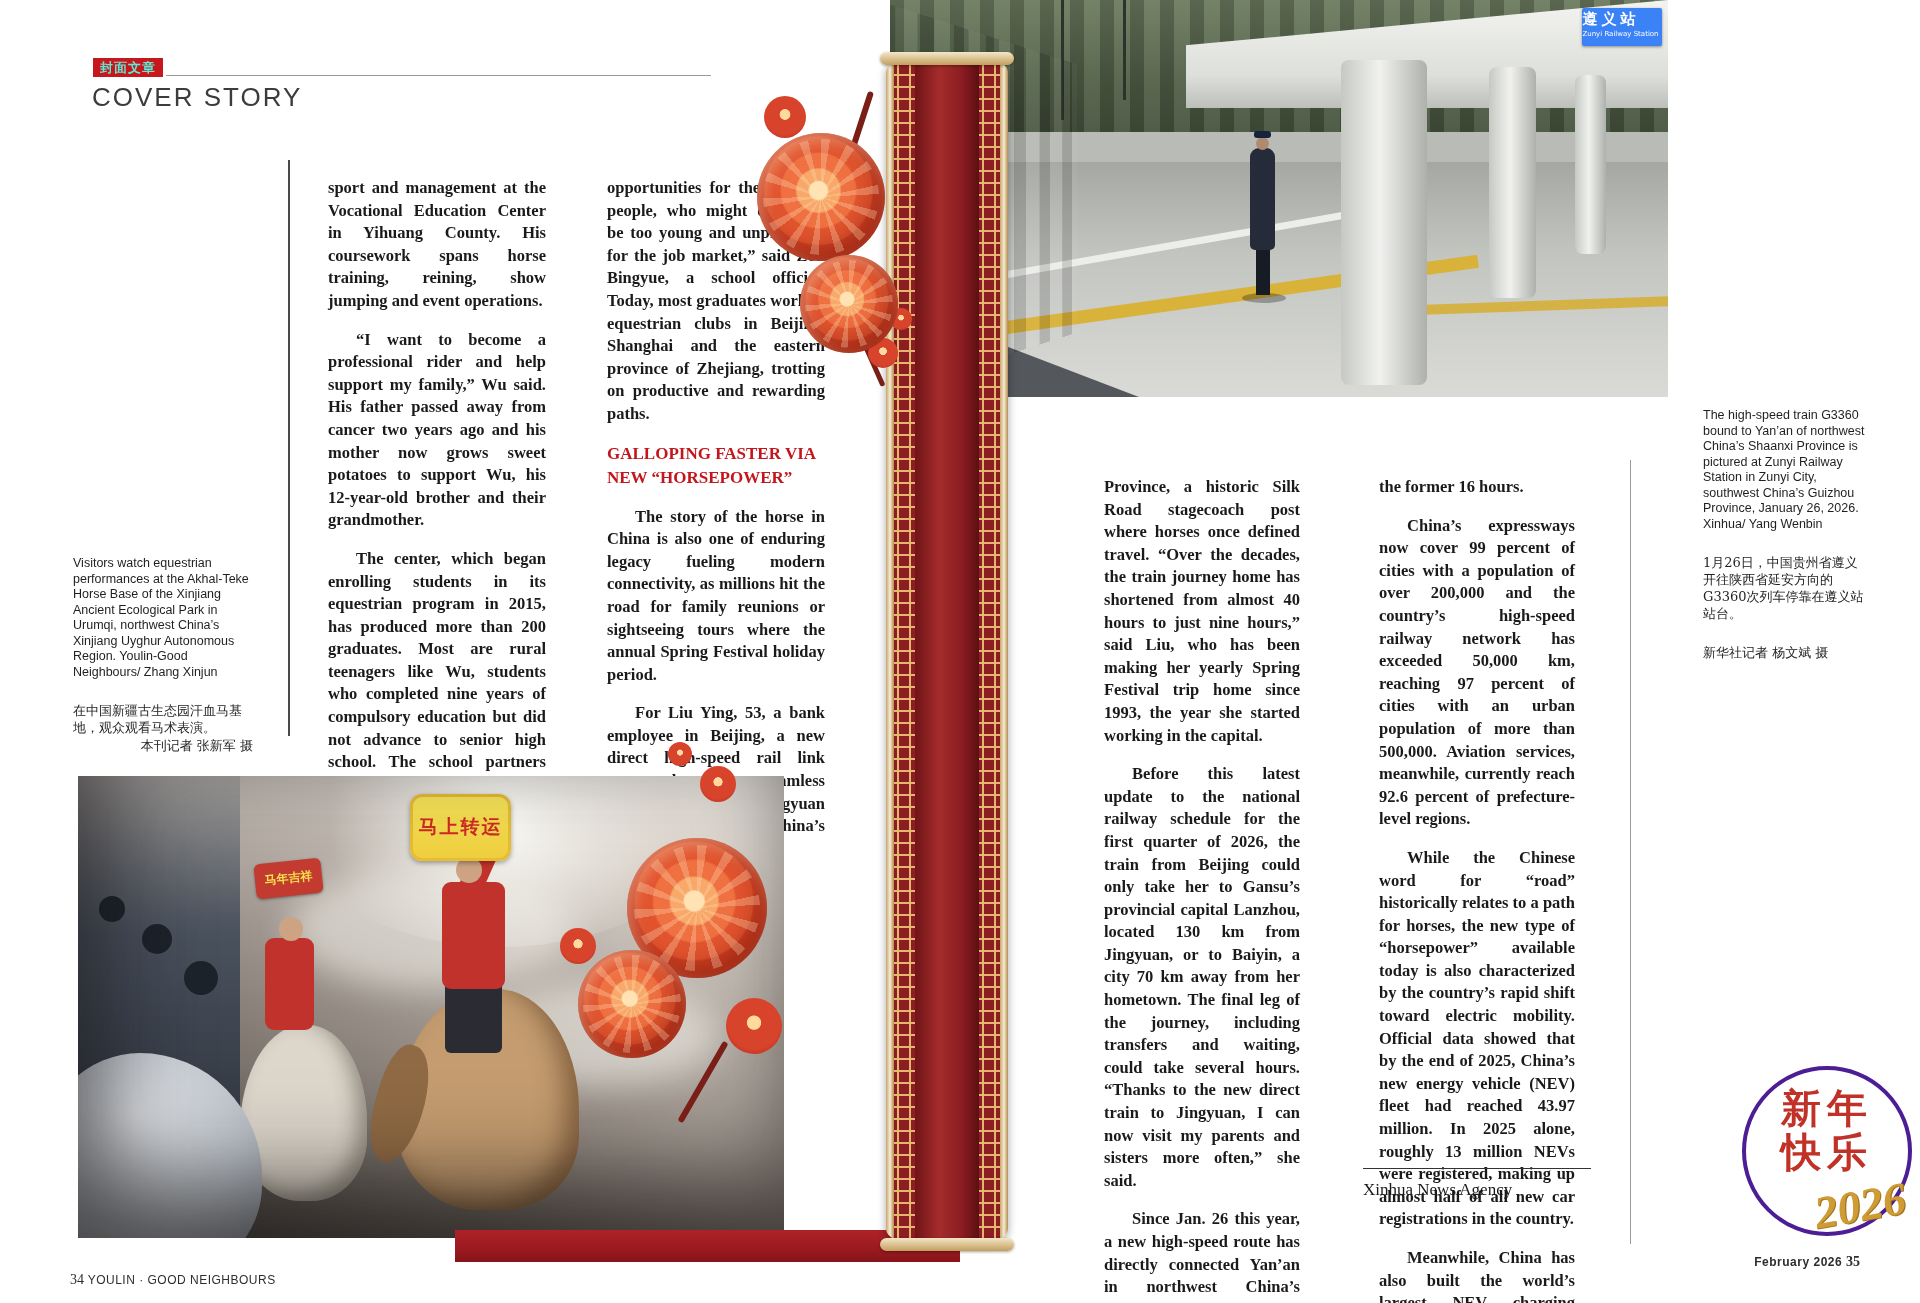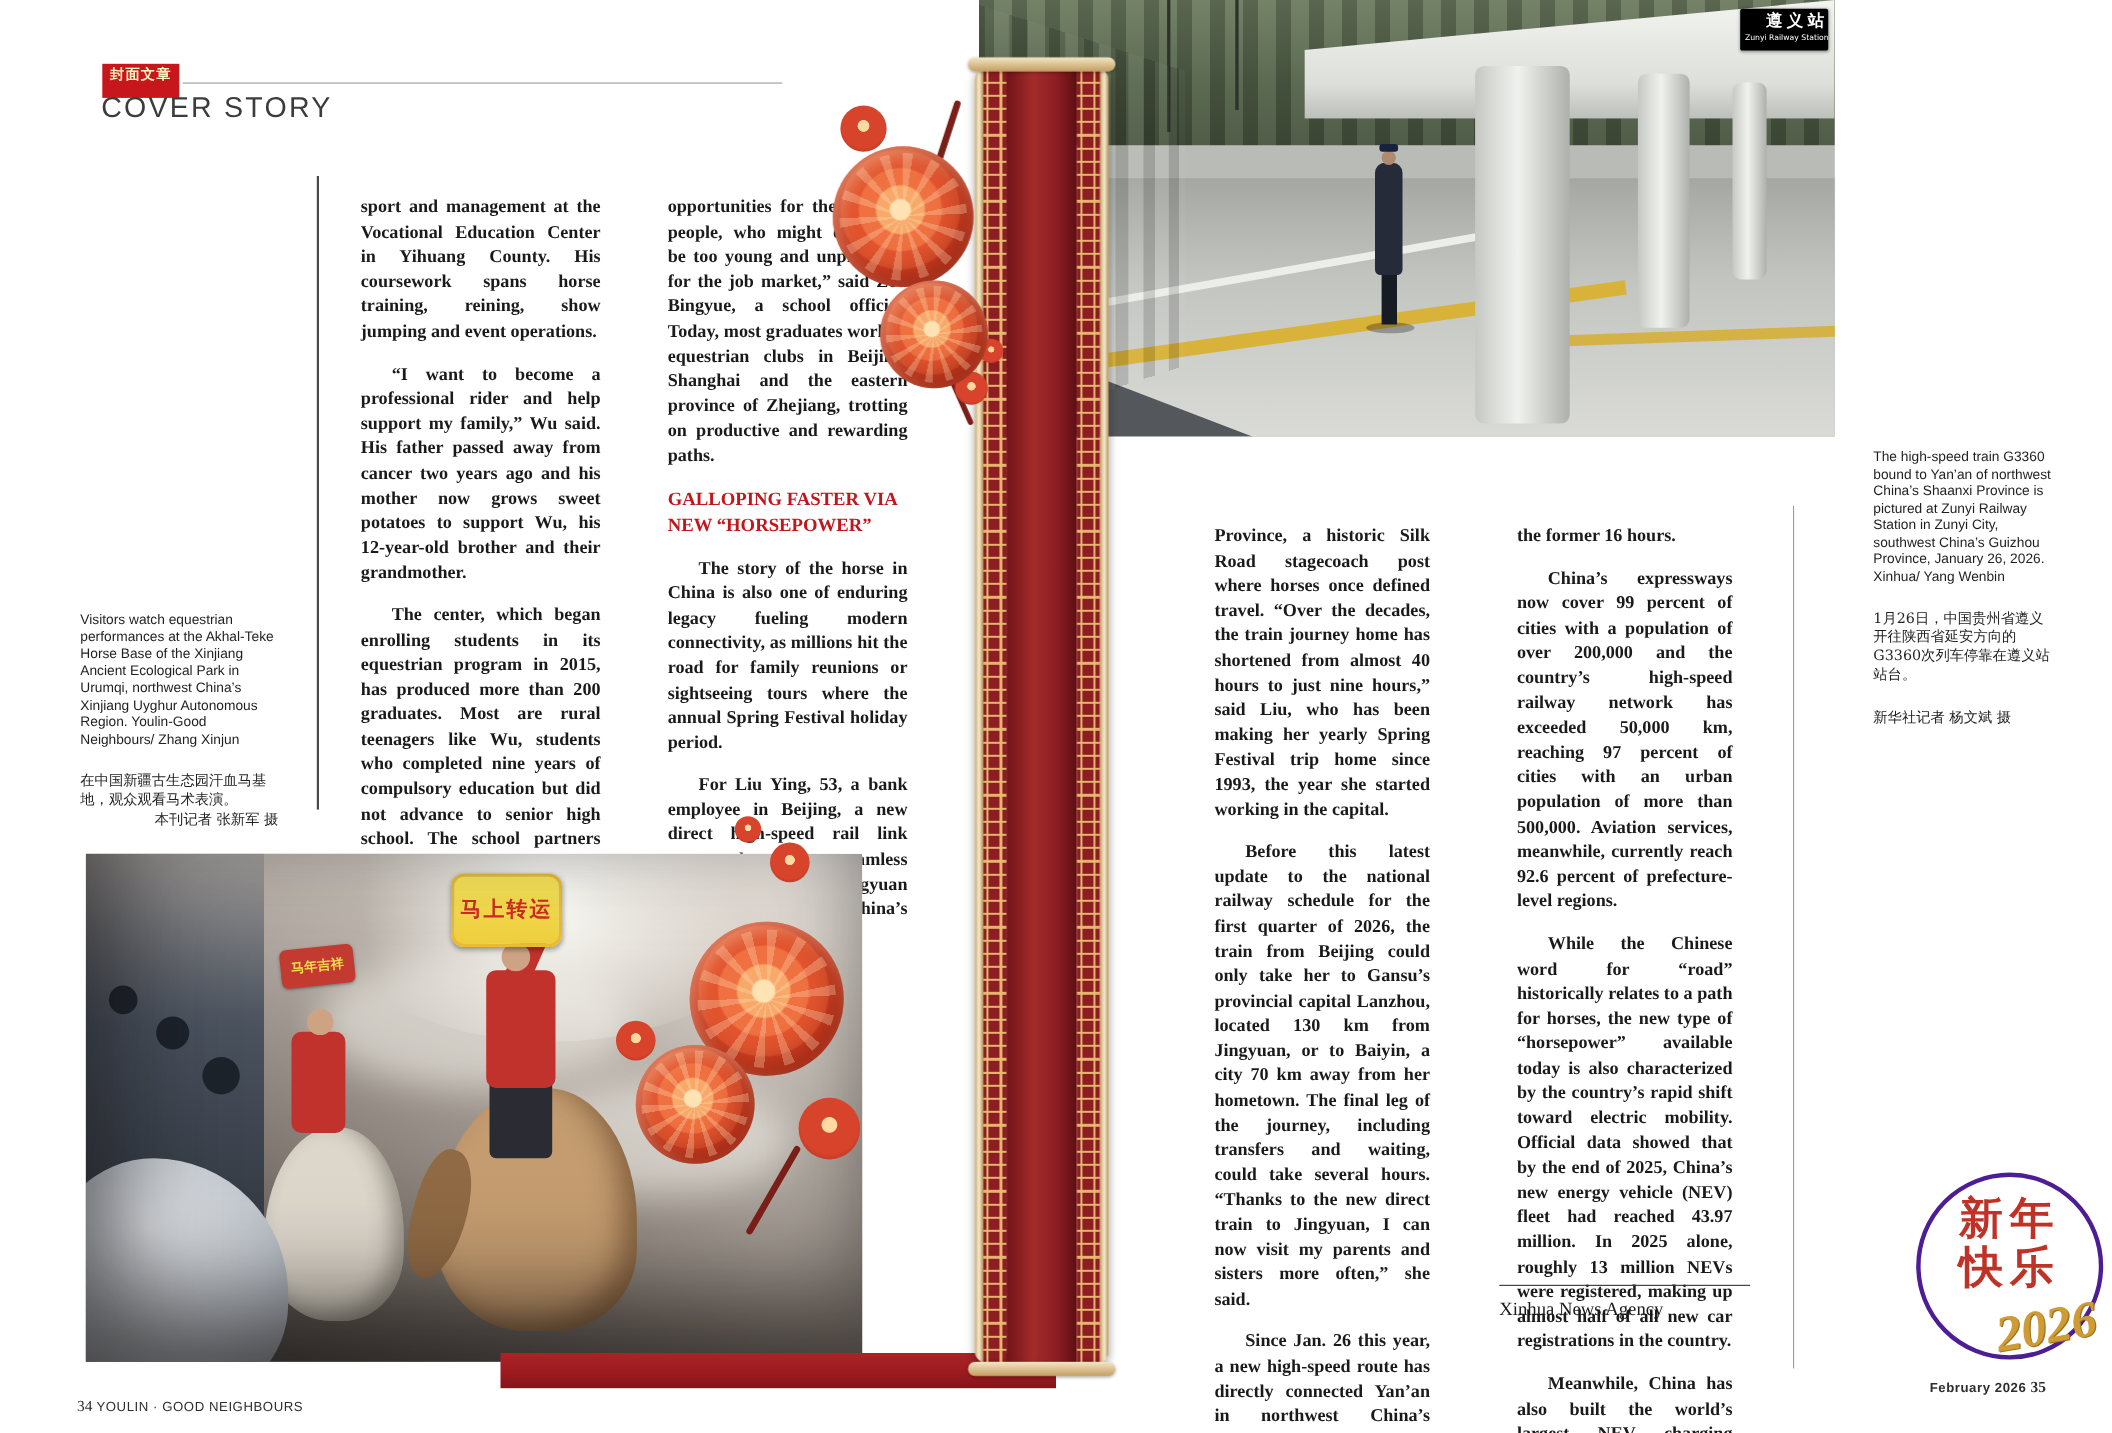--- a/index.html
+++ b/index.html
@@ -1,21 +1,21 @@
 <!DOCTYPE html>
 <html><head>
 <meta charset="utf-8">
 <style>
   html,body{margin:0;padding:0;background:#e9e9e9;}
   #spread{position:relative;width:1920px;height:1303px;background:#ffffff;overflow:hidden;
           font-family:"Liberation Serif",serif;color:#1a1a1a;}
   .abs{position:absolute;}
 
   
-  .badge{left:93px;top:58px;height:18px;padding:1px 7px 12px;background:#c8161d;color:#fef9c3;
+  .badge{left:93px;top:58px;height:18px;padding:1px 7px 0;background:#c8161d;color:#5eead4;
          font-family:"Liberation Sans",sans-serif;font-size:13px;font-weight:bold;letter-spacing:1px;line-height:18px;}
   .badge-rule{left:166px;top:75px;width:545px;height:1px;background:#9a9a9a;}
   .cover-title{left:92px;top:82px;font-family:"Liberation Sans",sans-serif;font-size:26px;
                color:#3c3c3c;letter-spacing:2px;}
 
   
   .vrule-left{left:288px;top:160px;width:2px;height:576px;background:#4a4a4a;}
   .vrule-right{left:1630px;top:460px;width:1px;height:784px;background:#9a9a9a;}
   .col{position:absolute;width:250px;font-size:16.5px;line-height:22.6px;text-align:justify;}
   .col p{margin:16px;font-weight:bold;}
@@ -58,22 +58,22 @@
     background:repeating-linear-gradient(90deg,rgba(0,0,0,.28) 0 26px,rgba(255,255,255,.06) 26px 58px);
     mix-blend-mode:multiply;opacity:.5;}
   .tp-pillar{position:absolute;border-radius:8px;
     background:linear-gradient(90deg,#c6c9c3 0%,#f1f2ef 45%,#aeb1ab 100%);}
   .tp-man{position:absolute;left:46%;top:33%;width:30px;height:178px;}
   .tp-man .head{position:absolute;left:8px;top:6px;width:13px;height:13px;border-radius:50%;background:#b08a6e;}
   .tp-man .cap{position:absolute;left:6px;top:0;width:17px;height:7px;border-radius:3px;background:#17233c;}
   .tp-man .coat{position:absolute;left:2px;top:17px;width:25px;height:102px;border-radius:9px 9px 5px 5px;background:#252b38;}
   .tp-man .legs{position:absolute;left:8px;top:116px;width:14px;height:48px;background:#171b24;}
   .tp-man .shadow{position:absolute;left:-6px;top:162px;width:44px;height:10px;border-radius:50%;background:rgba(0,0,0,.28);}
-  .tp-sign{position:absolute;left:89%;top:8px;width:80px;height:38px;background:#000000;border-radius:2px;
-    box-shadow:0 1px 3px rgba(0,0,0,.4);color:#fff;text-align:right;font-family:"DejaVu Sans",sans-serif;}
+  .tp-sign{position:absolute;left:89%;top:8px;width:80px;height:38px;background:#3b82f6;border-radius:2px;
+    box-shadow:0 1px 3px rgba(0,0,0,.4);color:#fff;text-align:left;font-family:"DejaVu Sans",sans-serif;}
   .tp-sign .cn{font-size:15px;font-weight:bold;letter-spacing:4px;line-height:22px;}
   .tp-sign .en{font-size:7px;line-height:8px;}
 
   
   .horse-photo{left:78px;top:776px;width:706px;height:462px;overflow:hidden;z-index:1;
     background:linear-gradient(205deg,#f2eee8 0%,#ddd6ce 16%,#b6aea6 38%,#887f78 62%,#5a5550 84%,#3c3936 100%);}
   .hp-glow{position:absolute;left:30%;top:-18%;width:60%;height:55%;border-radius:50%;
     background:radial-gradient(circle,rgba(255,255,250,.95) 0%,rgba(255,255,250,0) 70%);}
   .hp-smoke{position:absolute;border-radius:50%;background:rgba(240,238,232,.55);filter:blur(16px);}
   .hp-crowd{position:absolute;left:0;top:0;width:23%;height:100%;

